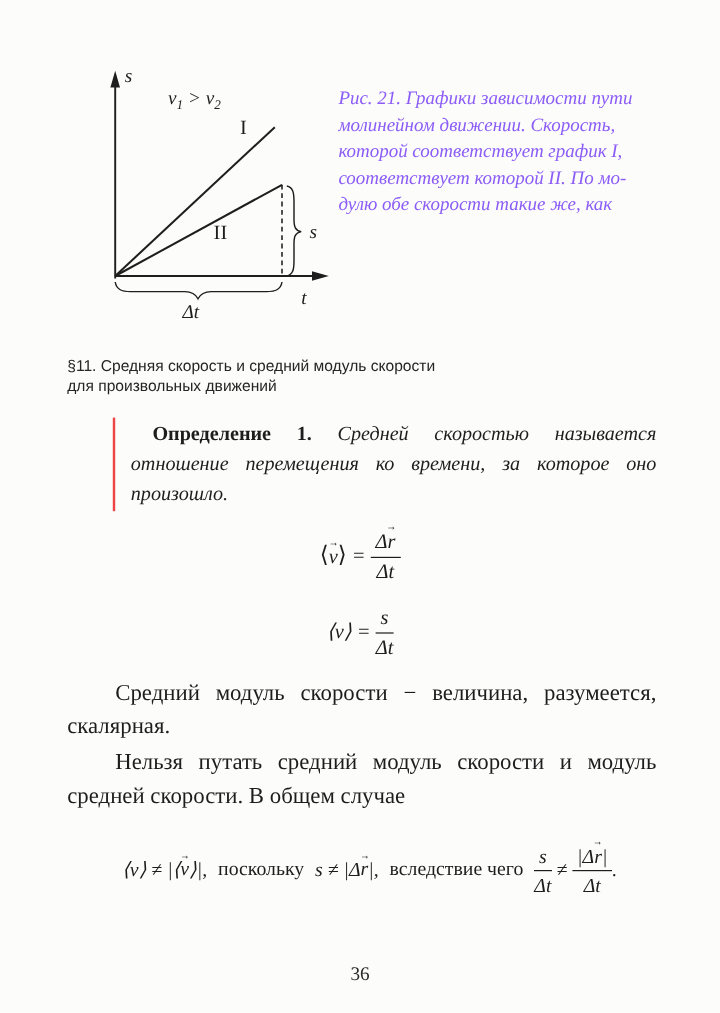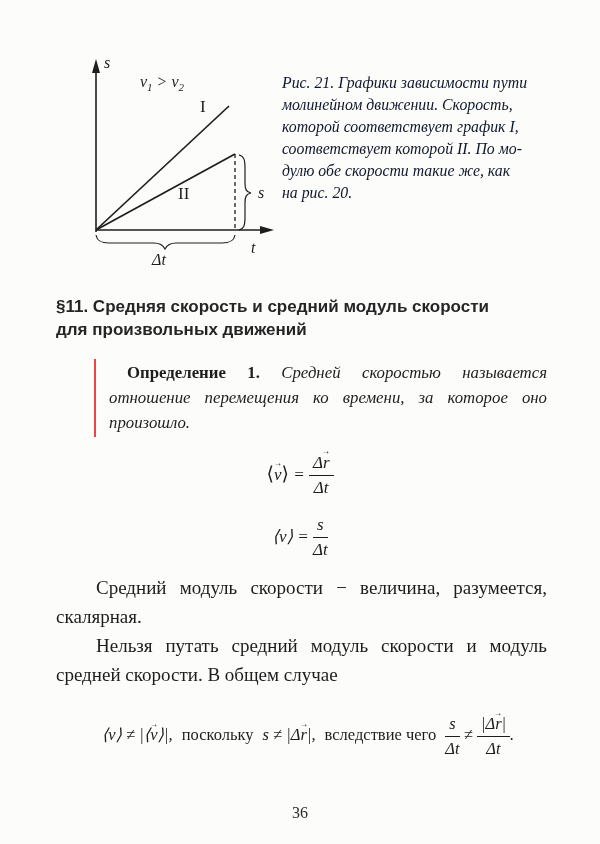--- a/index.html
+++ b/index.html
@@ -18,29 +18,29 @@
   .graph-svg .plot  { stroke-width: 1.7; }
   .graph-svg .dash  { stroke-width: 1.3; stroke-dasharray: 4 3; }
   .graph-svg .brace { stroke-width: 1.2; }
   .graph-svg .arrowhead { fill: #1e1e1e; stroke: none; }
   .graph-svg text { fill: #1e1e1e; font-family: "Liberation Serif", serif; }
   .glabel-it { font-style: italic; font-size: 16px; }
   .glabel-rm { font-size: 17px; }
 
   .fig-caption {
     flex: 1 1 auto; padding-top: 26px; font-style: italic;
-    font-size: 15.8px; line-height: 1.39; color: #0f172a;
+    font-size: 15.8px; line-height: 1.39; color: #8b5cf6;
   }
   .caption-line { white-space: nowrap; }
 
   
   .section-heading {
     margin: 24px 52px 0 56px;
     font-family: "Liberation Sans", sans-serif;
-    font-weight: 700; font-size: 17px; line-height: 1.34; color: #252525;
+    font-weight: 400; font-size: 13px; line-height: 1.34; color: #252525;
   }
   .heading-line { display: block; white-space: nowrap; }
 
   
   .definition {
     border-left: 2px solid #ef4444;
     margin: 17px 53px 0 94px; padding: 1px 0 2px 13px;
     font-size: 16.8px; line-height: 1.5; text-align: justify; text-indent: 18px;
   }
   .def-label { font-weight: 700; font-style: normal; }
@@ -105,21 +105,20 @@
       <text class="glabel-it" x="202" y="152">s</text>
       <text class="glabel-it" x="96" y="219">Δt</text>
     </svg>
 
     <div class="fig-caption">
       <div class="caption-line">Рис. 21. Графики зависимости пути</div>
       <div class="caption-line">молинейном движении. Скорость,</div>
       <div class="caption-line">которой соответствует график I,</div>
       <div class="caption-line">соответствует которой II. По мо-</div>
       <div class="caption-line">дулю обе скорости такие же, как</div>
-      <div class="caption-line">на рис. 20.</div>
     </div>
   </div>
 
   <h1 class="section-heading">
     <span class="heading-line">§11. Средняя скорость и средний модуль скорости</span>
     <span class="heading-line">для произвольных движений</span>
   </h1>
 
   <div class="definition">
     <span class="def-label">Определение 1.</span><span class="def-text"> Средней скоростью называется отношение перемещения ко времени, за которое оно произошло.</span>

